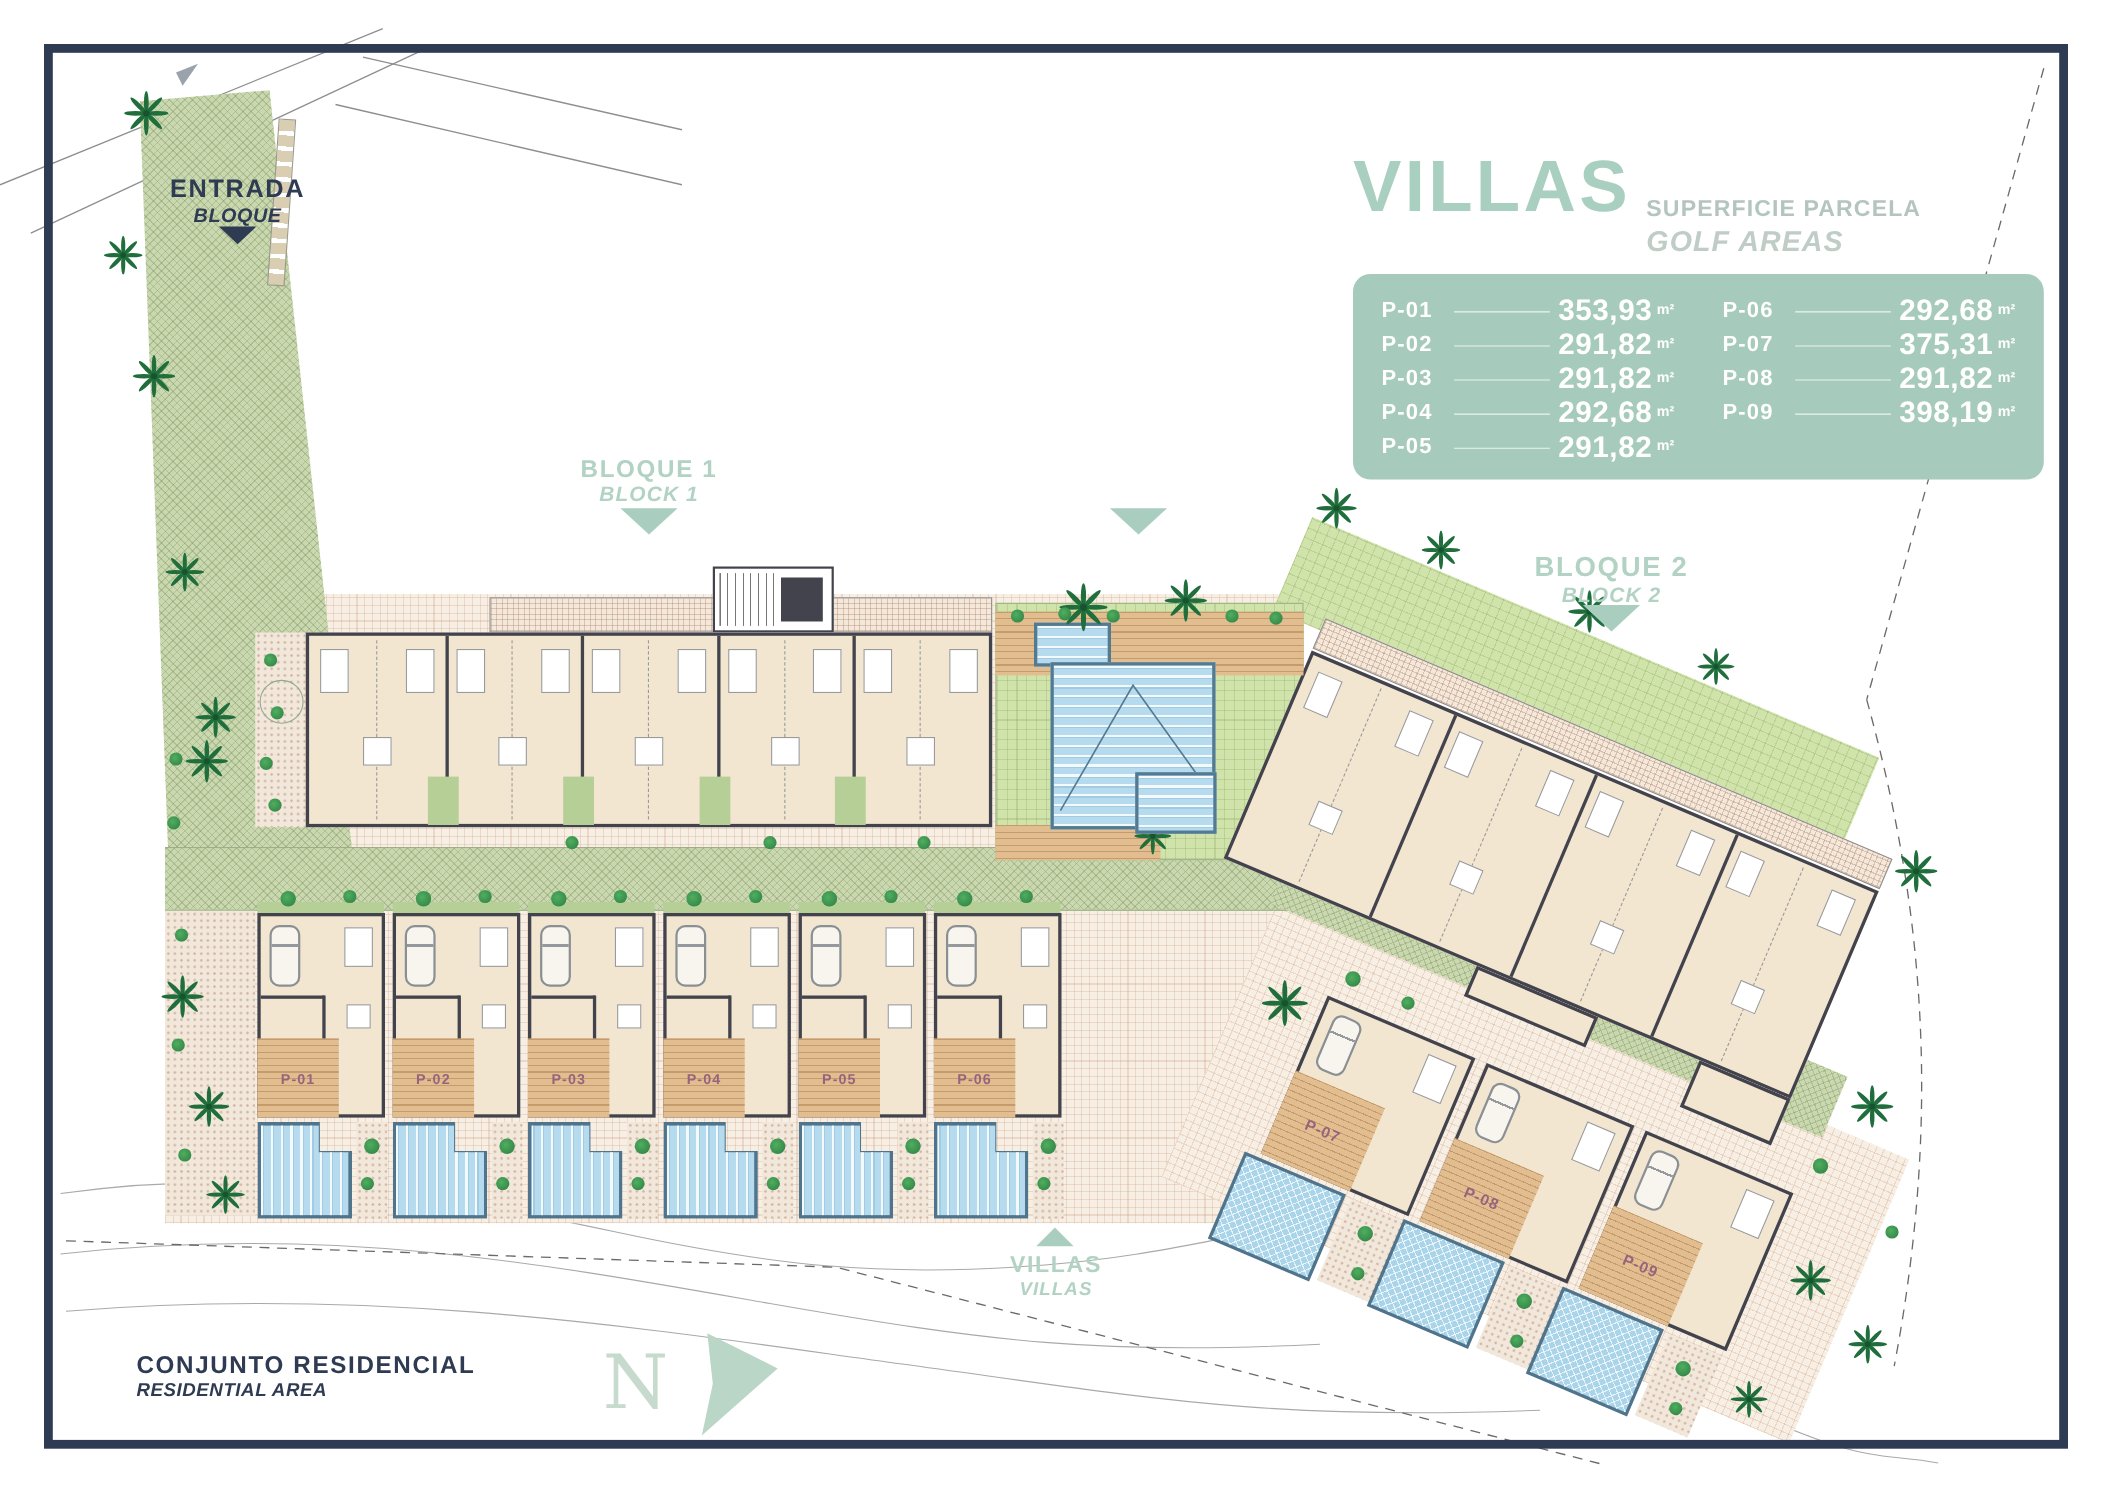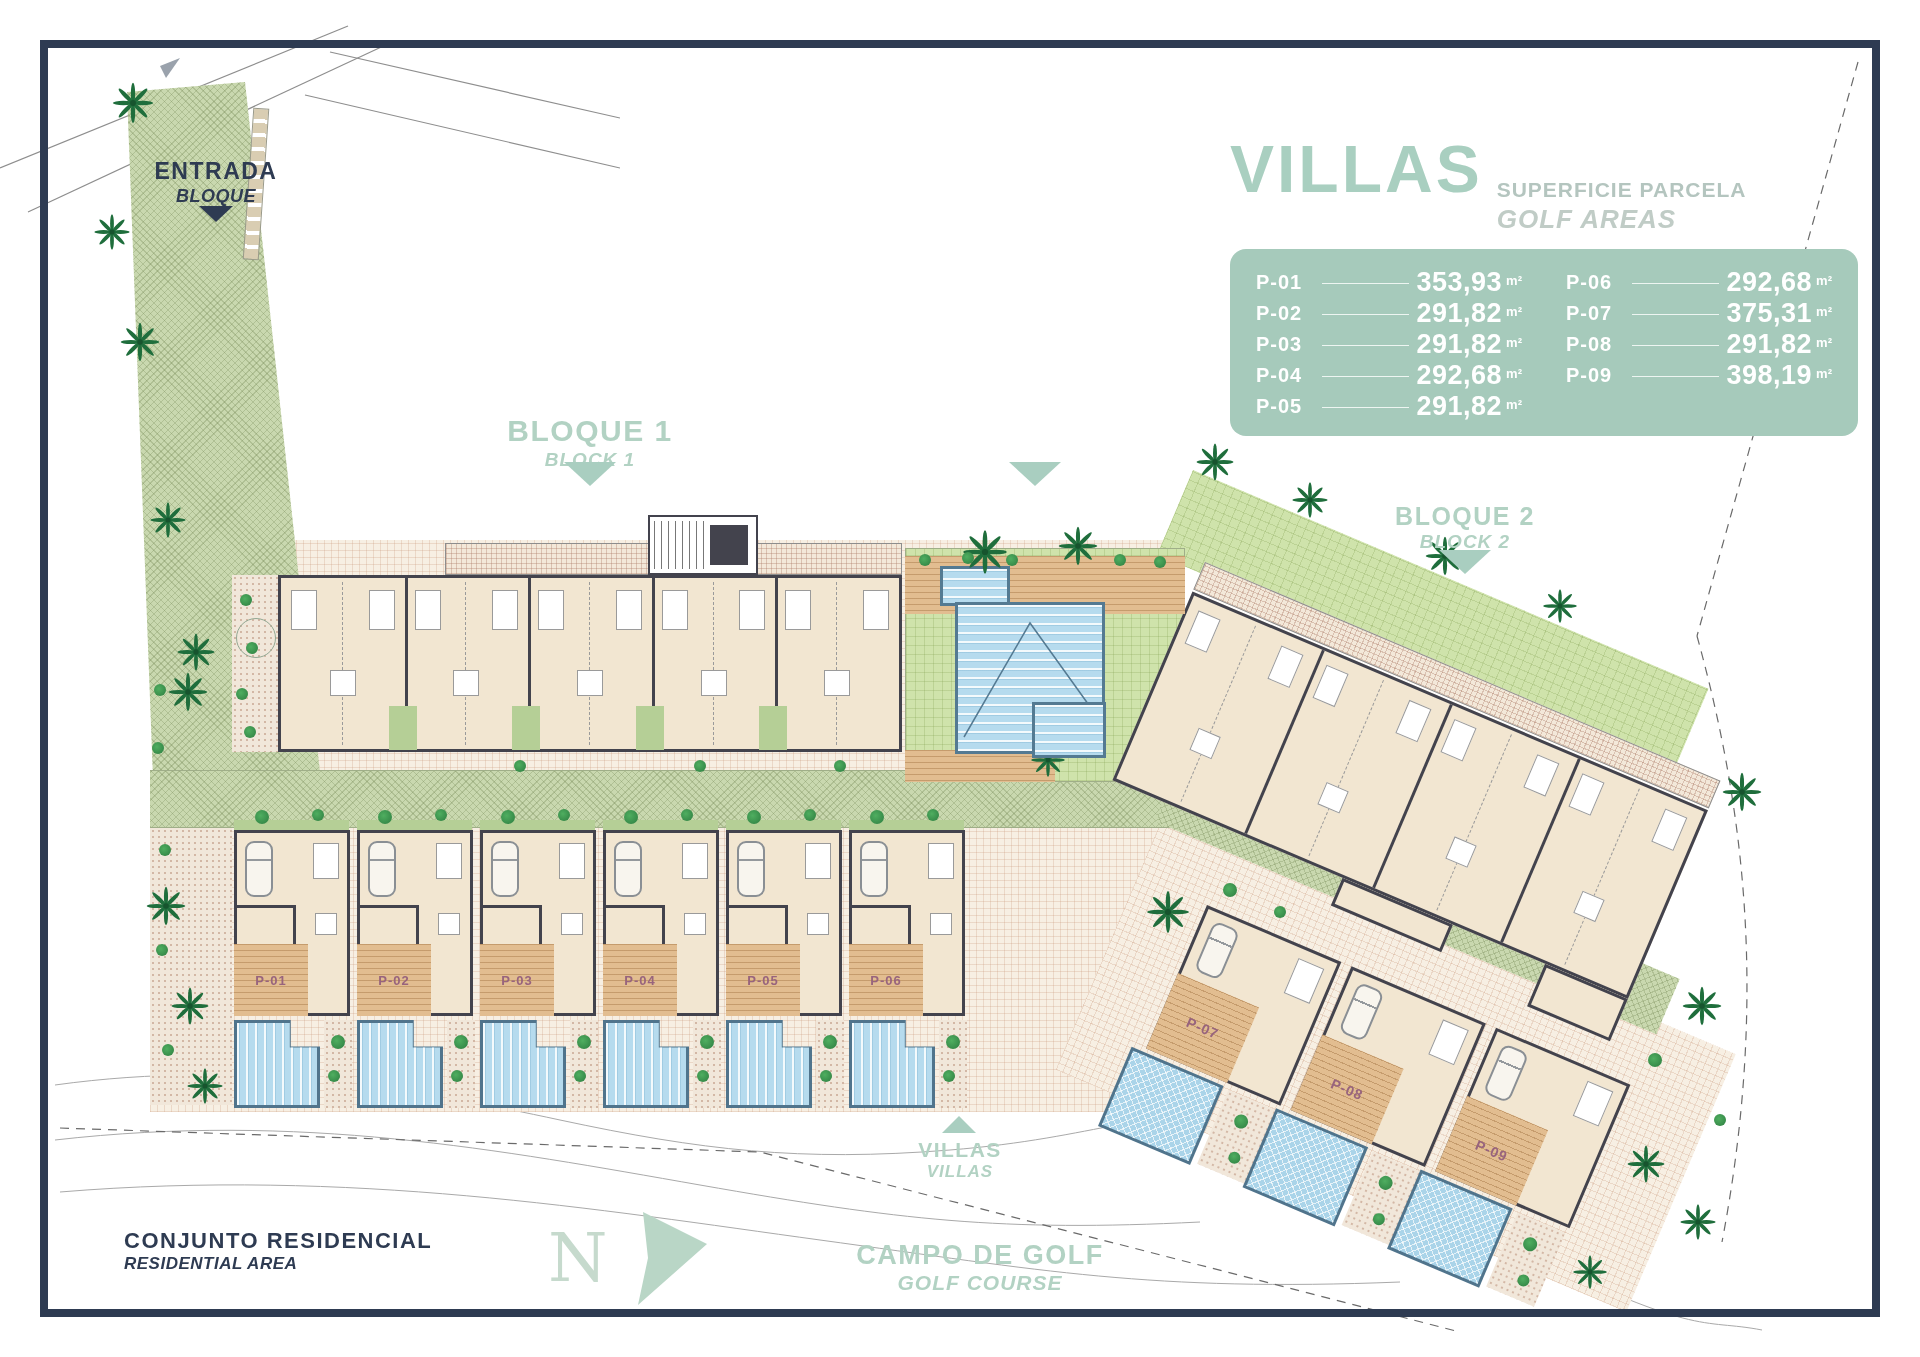--- a/index.html
+++ b/index.html
@@ -457,43 +457,39 @@
       <div class="bush abs" style="left: 1714px; top: 1114px; width: 12px; height: 12px;"></div>
     </div>
 
   <div class="abs lbl-navy" style="left:126px;top:158px;width:180px;z-index:20">
     <div style="font-size:23px">ENTRADA</div>
     <div class="en" style="font-size:18px">BLOQUE</div>
   </div>
   <div class="abs tri-down-navy" style="left:199px;top:206px;z-index:20"></div>
 
   <div class="abs lbl-green" style="left:490px;top:414px;width:200px;z-index:20">
-    <div style="font-size:30px">BLOQUE 1</div>
+    <div style="font-size:22px">BLOQUE 1</div>
     <div class="en" style="font-size:19px">BLOCK 1</div>
   </div>
   <div class="abs tri-down-green" style="left:564px;top:462px;z-index:20"></div>
 
   <div class="abs tri-down-green" style="left:1009px;top:462px;z-index:20"></div>
 
   <div class="abs lbl-green" style="left:1365px;top:502px;width:200px;z-index:20">
     <div style="font-size:25px">BLOQUE 2</div>
     <div class="en" style="font-size:19px">BLOCK 2</div>
   </div>
   <div class="abs tri-down-green" style="left:1439px;top:550px;z-index:20"></div>
 
   <div class="abs tri-up-green" style="left:942px;top:1116px;z-index:20"></div>
   <div class="abs lbl-green" style="left:870px;top:1138px;width:180px;z-index:20">
     <div style="font-size:21px">VILLAS</div>
     <div class="en" style="font-size:17px">VILLAS</div>
   </div>
 
-  <div class="abs lbl-green" style="left:790px;top:1240px;width:380px;z-index:20">
-    <div style="font-size:27px">CAMPO DE GOLF</div>
-    <div class="en" style="font-size:21px">GOLF COURSE</div>
-  </div>
 
   <div class="abs lbl-navy" style="left:124px;top:1228px;width:320px;text-align:left;z-index:20">
     <div style="font-size:22px">CONJUNTO RESIDENCIAL</div>
     <div class="en" style="font-size:17px">RESIDENTIAL AREA</div>
   </div>
 
   <div class="abs" style="left:548px;top:1208px;z-index:20;display:flex;align-items:center;gap:2px">
     <span style="font-family:'DejaVu Serif',serif;font-size:68px;color:#c6dacd;line-height:1">N</span>
     <svg width="100" height="100" viewBox="0 0 100 100">
       <polygon points="33,4 97,36 28,97 38,50" fill="#b9d6c6"></polygon>

